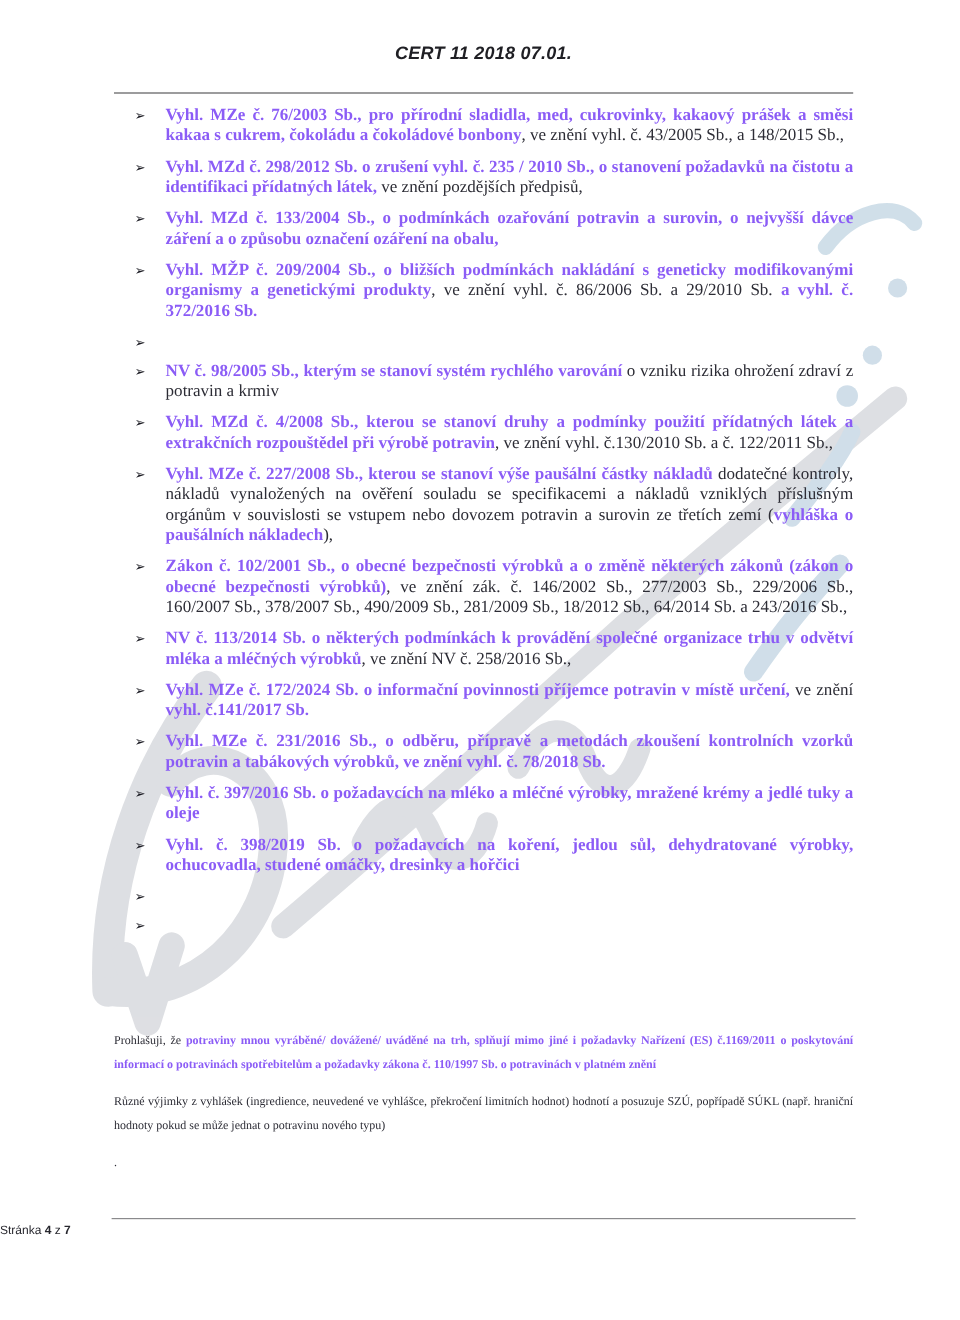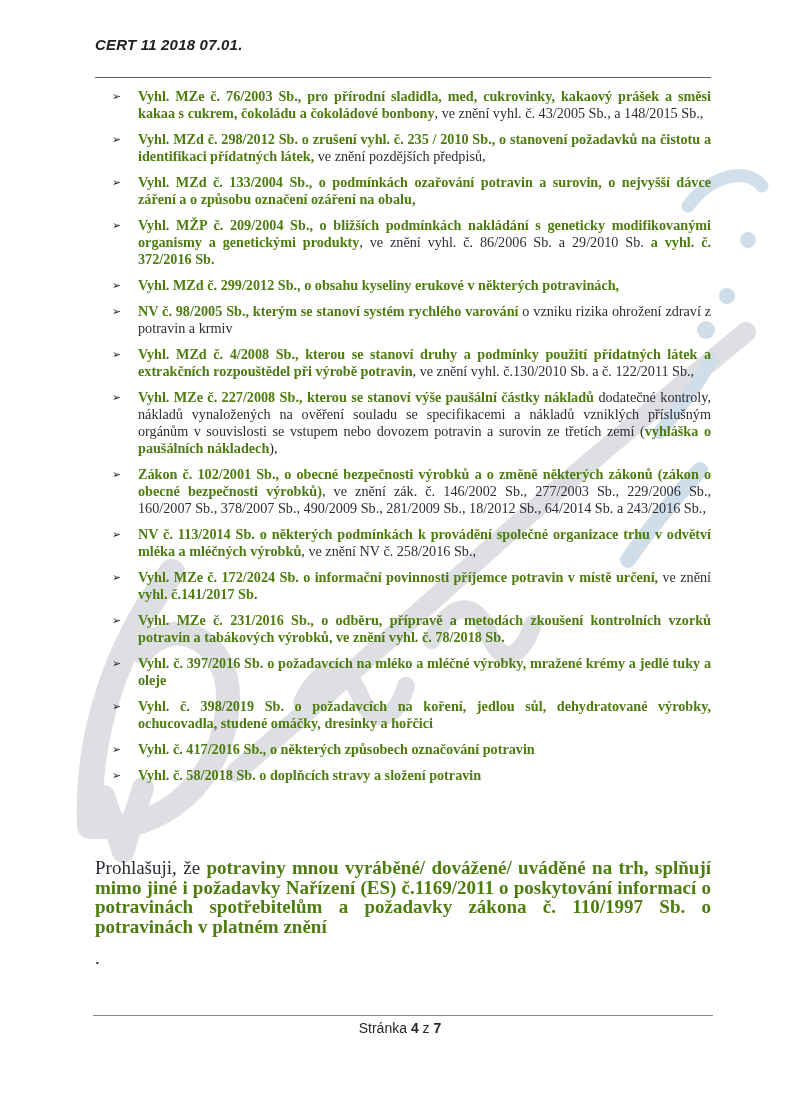--- a/index.html
+++ b/index.html
@@ -1,35 +1,35 @@
 <!DOCTYPE html>
 <html><head>
 <meta charset="utf-8">
 <style>
   html,body{margin:0;padding:0;background:#ffffff;}
   body{width:800px;height:1100px;font-family:"Liberation Serif", serif;}
   .page{position:relative;width:800px;height:1100px;background:#ffffff;overflow:hidden;}
   .watermark{position:absolute;top:0;left:0;z-index:0;pointer-events:none;}
   .content{position:relative;z-index:1;}
-  .header{position:absolute;top:36px;left:95px;width:616px;text-align:left;
+  .header{position:absolute;top:36px;left:95px;width:616px;text-align:center;
           font-family:"Liberation Sans", sans-serif;font-style:italic;font-weight:600;
           font-size:15px;color:#1f1f24;letter-spacing:0.2px;}
   .header-rule{position:absolute;top:77px;left:95px;width:616px;border-top:1.5px solid #5c5c5e;}
   .list{position:absolute;top:88px;left:112px;width:599px;}
   .li{display:flex;margin-bottom:9px;}
   .bullet{flex:0 0 26px;width:26px;font-family:"DejaVu Sans", sans-serif;font-size:11px;
           padding-top:2px;color:#17171f;}
   .li-text{margin:0;font-size:14.2px;line-height:17px;text-align:justify;color:#2c2c35;}
-  .li-text b, .para b{color:#4d7c0f;}
+  .li-text b, .para b{color:#8b5cf6;}
   .paras{position:absolute;top:858px;left:95px;width:616px;}
-  .para{margin:0 0 12px 0;font-size:19px;line-height:19.5px;text-align:justify;color:#2c2c35;}
+  .para{margin:0 0 12px 0;font-size:10px;line-height:19.5px;text-align:justify;color:#2c2c35;}
   .para.dot{margin-top:2px;}
   .footer-rule{position:absolute;top:1015px;left:93px;width:620px;border-top:1.5px solid #8a8a8c;}
-  .footer-text{position:absolute;top:1020px;left:0;width:800px;text-align:center;
-               font-family:"Liberation Sans", sans-serif;font-size:14px;color:#27272e;}
+  .footer-text{position:absolute;top:1020px;left:0;width:800px;text-align:left;
+               font-family:"Liberation Sans", sans-serif;font-size:10px;color:#27272e;}
 </style>
 </head>
 <body>
 
 <div class="page">
 
   <svg class="watermark" width="800" height="1100" viewBox="0 0 800 1100" aria-hidden="true">
     <g fill="none" stroke-linecap="round" stroke-linejoin="round" opacity="0.9">
       <path stroke-width="26" d="M 172 572 C 120 640, 86 730, 90 826" stroke="#dadce0"></path>
       <path stroke-width="24" d="M 90 826 C 162 836, 226 778, 228 700 C 230 642, 176 612, 142 652" stroke="#dadce0"></path>
@@ -66,21 +66,20 @@
         <div class="li">
           <span class="bullet">➢</span>
           <p class="li-text"><b>Vyhl. MZd č. 133/2004 Sb., o podmínkách ozařování potravin a surovin, o nejvyšší dávce záření a o způsobu označení ozáření na obalu,</b></p>
         </div>
         <div class="li">
           <span class="bullet">➢</span>
           <p class="li-text"><b>Vyhl. MŽP č. 209/2004 Sb., o bližších podmínkách nakládání s geneticky modifikovanými organismy a genetickými produkty</b><span>, ve znění vyhl. č. 86/2006 Sb. a 29/2010 Sb. </span><b>a vyhl. č. 372/2016 Sb.</b></p>
         </div>
         <div class="li">
           <span class="bullet">➢</span>
-          <p class="li-text"><b>Vyhl. MZd č. 299/2012 Sb., o obsahu kyseliny erukové v některých potravinách,</b></p>
         </div>
         <div class="li">
           <span class="bullet">➢</span>
           <p class="li-text"><b>NV č. 98/2005 Sb., kterým se stanoví systém rychlého varování</b><span> o vzniku rizika ohrožení zdraví z potravin a krmiv</span></p>
         </div>
         <div class="li">
           <span class="bullet">➢</span>
           <p class="li-text"><b>Vyhl. MZd č. 4/2008 Sb., kterou se stanoví druhy a podmínky použití přídatných látek a extrakčních rozpouštědel při výrobě potravin</b><span>, ve znění vyhl. č.130/2010 Sb. a č. 122/2011 Sb.,</span></p>
         </div>
         <div class="li">
@@ -106,29 +105,28 @@
         <div class="li">
           <span class="bullet">➢</span>
           <p class="li-text"><b>Vyhl. č. 397/2016 Sb. o požadavcích na mléko a mléčné výrobky, mražené krémy a jedlé tuky a oleje</b></p>
         </div>
         <div class="li">
           <span class="bullet">➢</span>
           <p class="li-text"><b>Vyhl. č. 398/2019 Sb. o požadavcích na koření, jedlou sůl, dehydratované výrobky, ochucovadla, studené omáčky, dresinky a hořčici</b></p>
         </div>
         <div class="li">
           <span class="bullet">➢</span>
-          <p class="li-text"><b>Vyhl. č. 417/2016 Sb., o některých způsobech označování potravin</b></p>
         </div>
         <div class="li">
           <span class="bullet">➢</span>
-          <p class="li-text"><b>Vyhl. č. 58/2018 Sb. o doplňcích stravy a složení potravin</b></p>
         </div>
       </div>
 
     <div class="paras">
         <p class="para"><span>Prohlašuji, že </span><b>potraviny mnou vyráběné/ dovážené/ uváděné na trh, splňují mimo jiné i požadavky Nařízení (ES) č.1169/2011 o poskytování informací o potravinách spotřebitelům a požadavky zákona č. 110/1997 Sb. o potravinách v platném znění</b></p>
+        <p class="para"><span>Různé výjimky z vyhlášek (ingredience, neuvedené ve vyhlášce, překročení limitních hodnot) hodnotí a posuzuje SZÚ, popřípadě SÚKL (např. hraniční hodnoty pokud se může jednat o potravinu nového typu)</span></p>
         <p class="para dot"><span>.</span></p>
       </div>
 
     <div class="footer-rule"></div>
     <div class="footer-text"><span>Stránka </span><b>4</b><span> z </span><b>7</b></div>
   </div>
 </div>
 
 </body></html>

